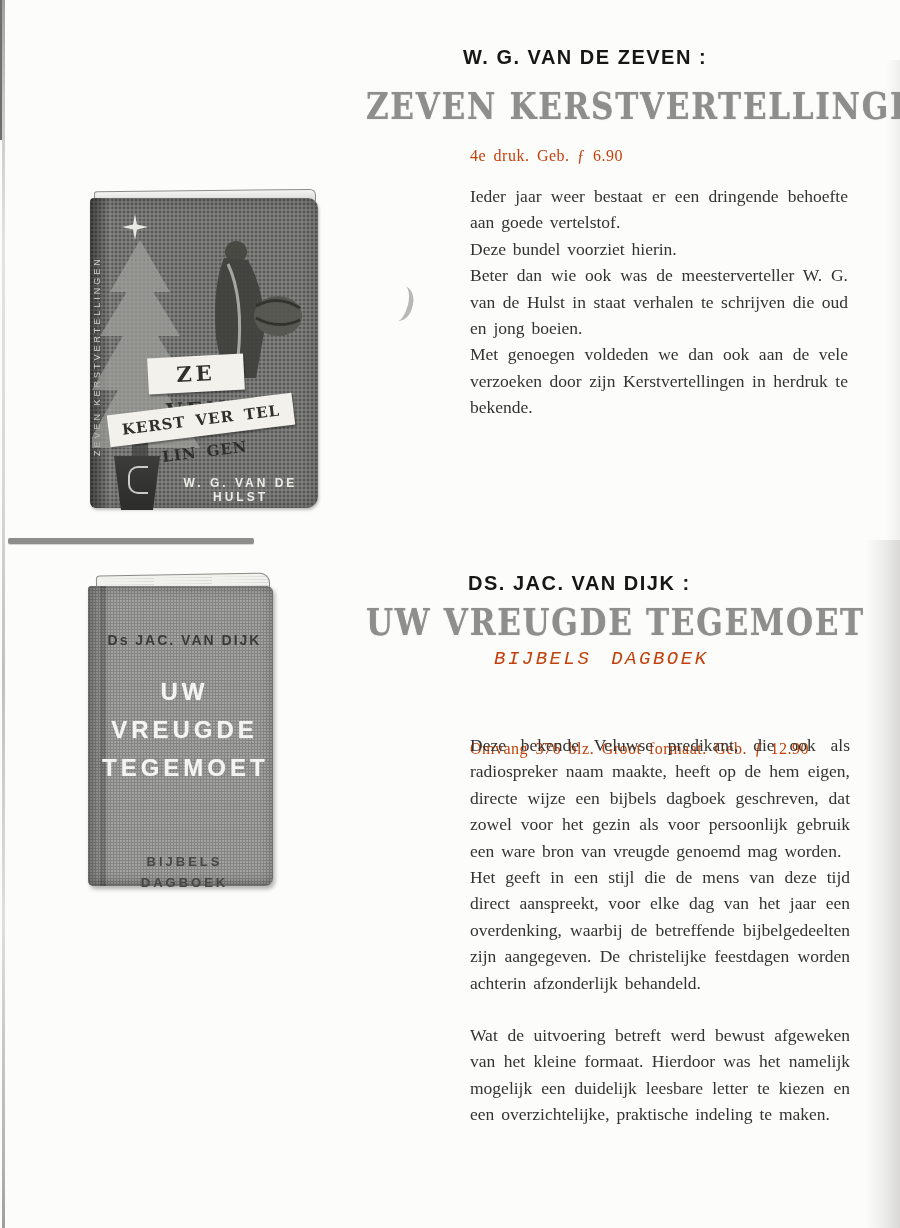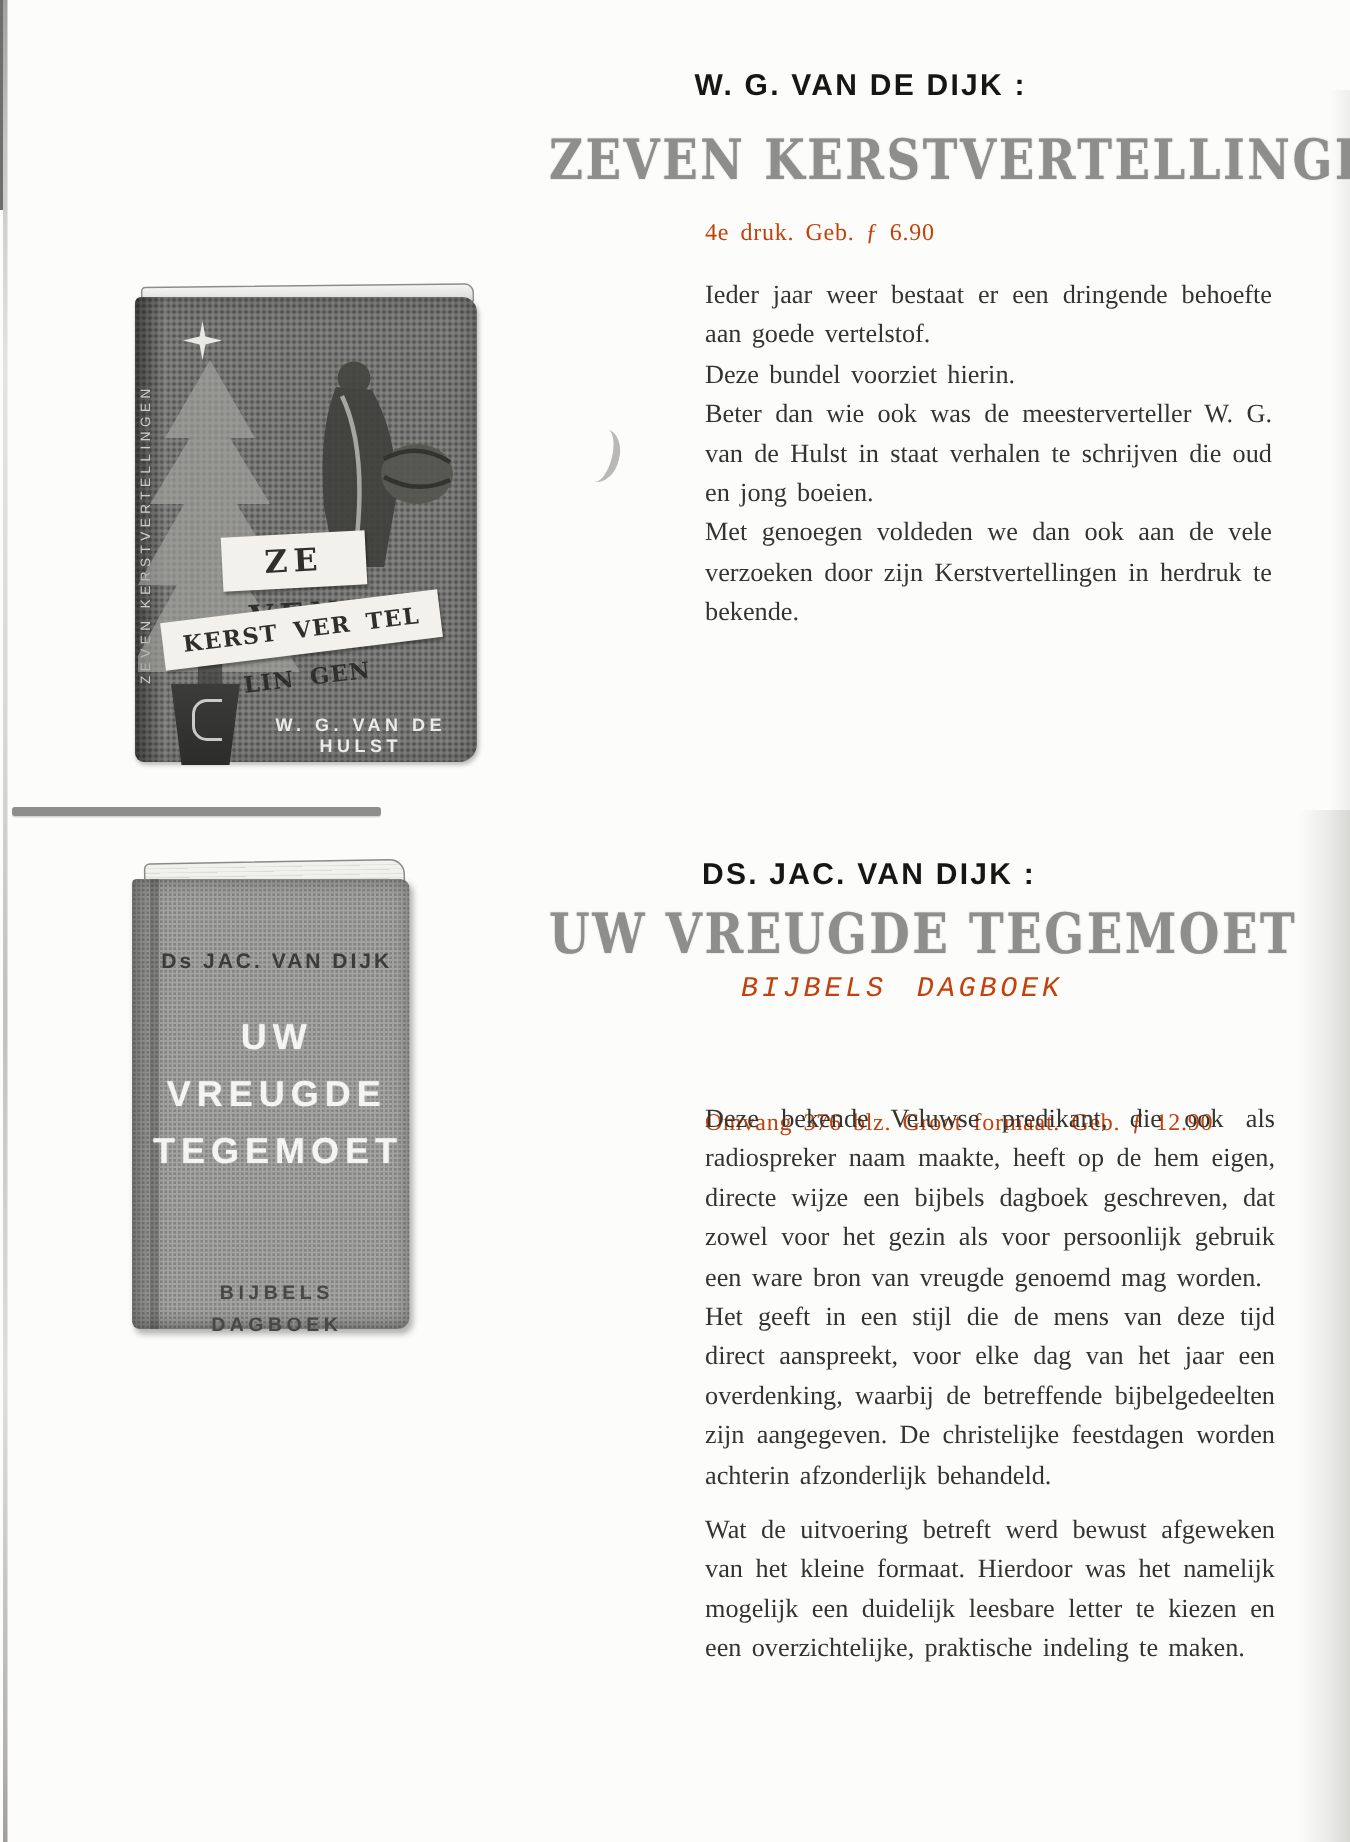--- a/index.html
+++ b/index.html
@@ -32,21 +32,21 @@
     font-size:37px;letter-spacing:2px;color:#8e8e8c;white-space:nowrap;
     transform:scaleX(.84);transform-origin:left center;
     text-shadow:0 0 1px rgba(120,120,118,.6);}
   .edition{position:absolute;left:470px;font-size:16px;color:#c2410c;
     letter-spacing:.5px;word-spacing:3px;white-space:nowrap;}
   .subtitle{position:absolute;left:494px;font-style:italic;font-size:19px;
     letter-spacing:2.5px;word-spacing:6px;color:#c2410c;white-space:nowrap;font-family:Liberation Mono, monospace;}
   .bodytext{font-size:17.5px;line-height:26.4px;text-align:justify;text-align-last:left;
     color:#33332f;word-spacing:2.5px;}
   .bodytext p{margin:0;}
-  .bodytext p.gap{margin-top:10px;}
+  .bodytext p.gap{margin-top:26px;}
   
   .book1{position:absolute;left:90px;top:190px;width:228px;height:318px;}
   .book1 .pages-top{position:absolute;left:4px;top:0;width:220px;height:11px;
     background:linear-gradient(to bottom,#f4f4f2,#d8d8d4);border:1px solid #8c8c88;
     border-radius:3px 6px 2px 2px;transform:rotate(-.6deg);}
   .book1 .cover{position:absolute;left:0;top:8px;width:228px;height:310px;
     background-color:#757573;
     background-image:radial-gradient(rgba(25,25,25,.30) 1px,rgba(0,0,0,0) 1.2px),
                      radial-gradient(rgba(235,235,230,.12) 1px,rgba(0,0,0,0) 1.2px);
     background-size:4px 4px,4px 4px;background-position:0 0,2px 2px;
@@ -107,21 +107,21 @@
 
 <div class="page">
 
   <div class="left-edge"></div>
   <div class="left-edge2"></div>
   <div class="right-curl"></div>
   <div class="right-curl-top"></div>
   <div class="divider-bar"></div>
   <div class="smudge"></div>
 
-  <div class="author-line" style="top:46px;">W. G. VAN DE DIJK :</div>
+  <div class="author-line" style="top:46px;">W. G. VAN DE ZEVEN :</div>
 
   <div class="big-title" style="top:84px;">ZEVEN KERSTVERTELLINGEN</div>
 
   <div class="edition" style="top:147px;">4e druk. Geb. ƒ 6.90</div>
 
   <div class="col bodytext" style="top:183px;">
     <p>Ieder jaar weer bestaat er een dringende behoefte aan goede vertelstof.</p>
     <p>Deze bundel voorziet hierin.</p>
     <p>Beter dan wie ook was de meesterverteller W. G. van de Hulst in staat verhalen te schrijven die oud en jong boeien.</p>
     <p>Met genoegen voldeden we dan ook aan de vele verzoeken door zijn Kerstvertellingen in herdruk te bekende.</p>

